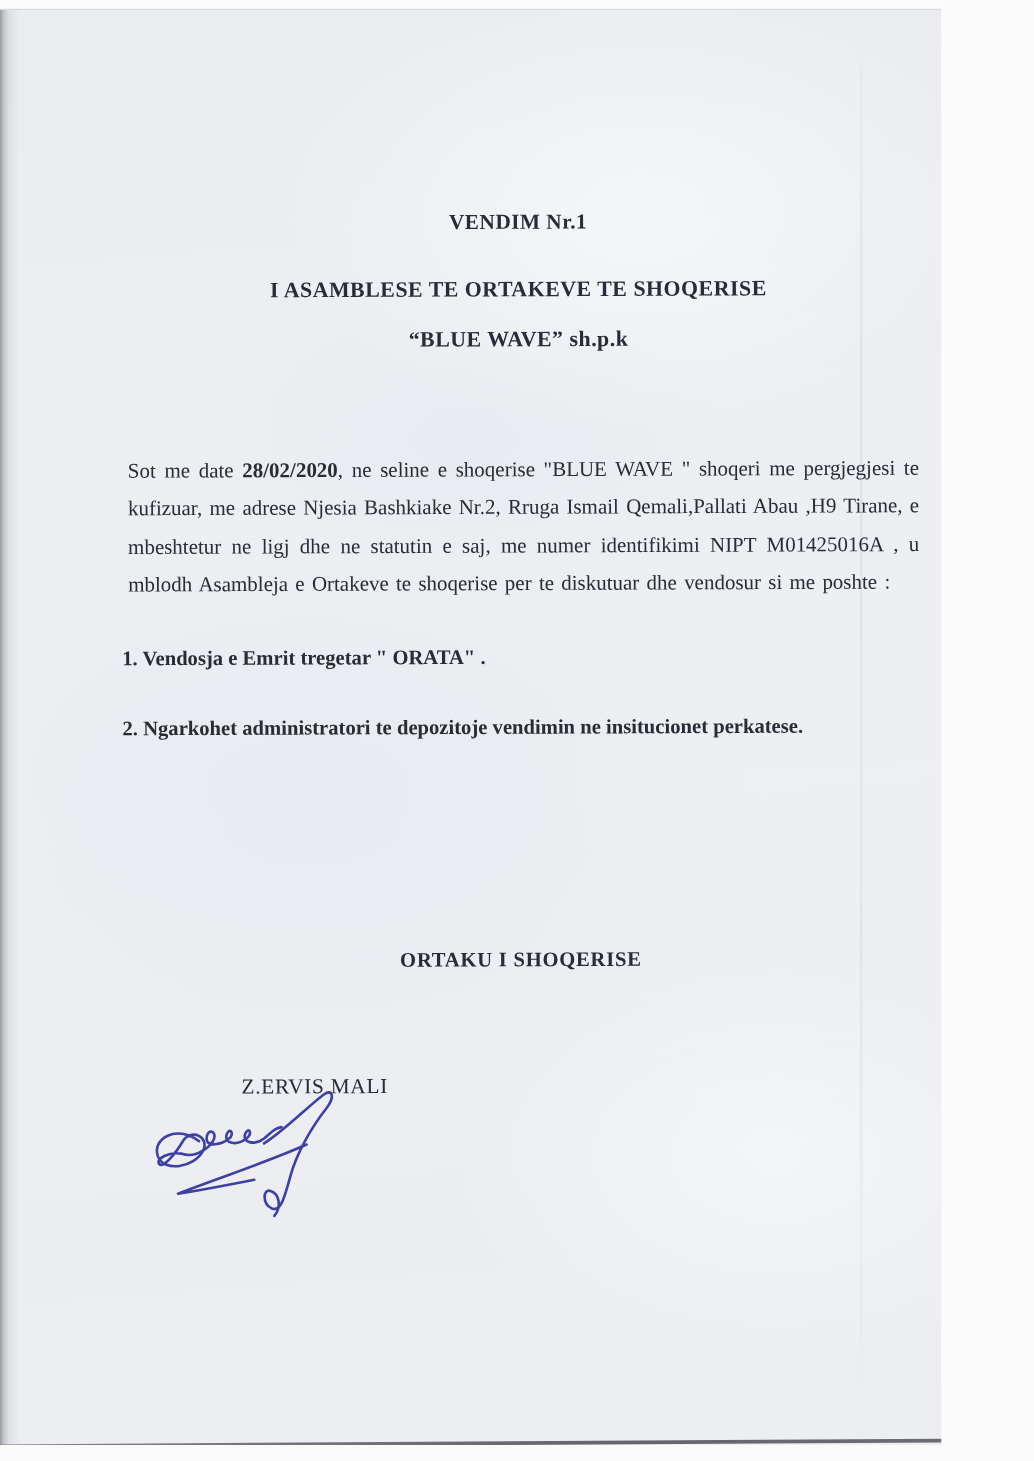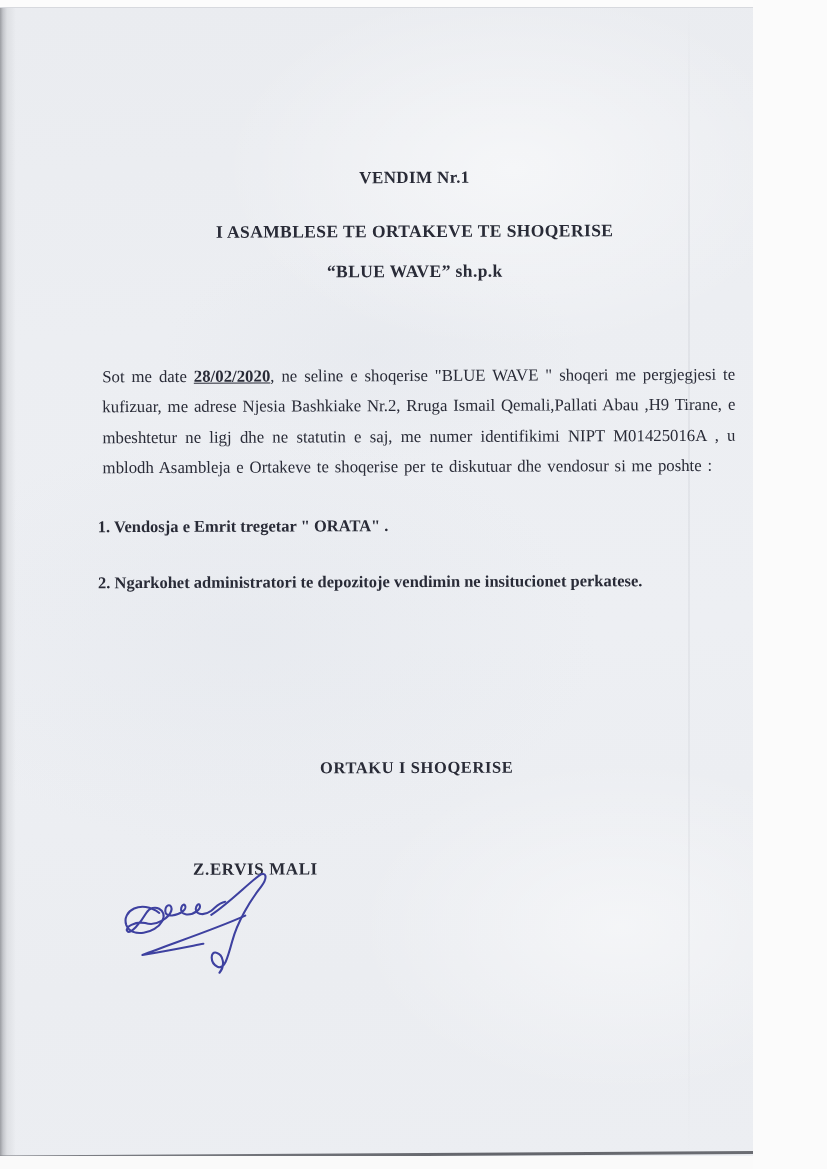--- a/index.html
+++ b/index.html
@@ -78,39 +78,39 @@
   .title2 { top: 213px; }
   .title3 { top: 253px; }
   .para {
     top: 336px; left: 103px; width: 633px;
     font-size: 16.8px;
     line-height: 30.5px;
     text-align: justify;
     text-align-last: left;
     word-spacing: 1.6px;
   }
-  .decision-date { font-weight: bold; text-decoration: underline; }
+  .decision-date { font-weight: bold; }
   .item {
     left: 98px; width: 645px;
     font-weight: bold;
     font-size: 16.5px;
     white-space: nowrap;
   }
   .item1 { top: 508px; }
   .item2 { top: 564px; }
   .ortaku {
     top: 750px; left: 96px; width: 640px;
     text-align: center;
     font-weight: bold;
     font-size: 16.5px;
     letter-spacing: 0.6px;
   }
   .signatory {
     top: 851px; left: 192px;
-    font-weight: bold;
+    font-weight: normal;
     font-size: 17px;
     letter-spacing: 0.6px;
     white-space: nowrap;
   }
   .signature-svg {
     position: absolute;
     left: 114px; top: 862px;
     width: 184px; height: 122px;
   }
 </style>

